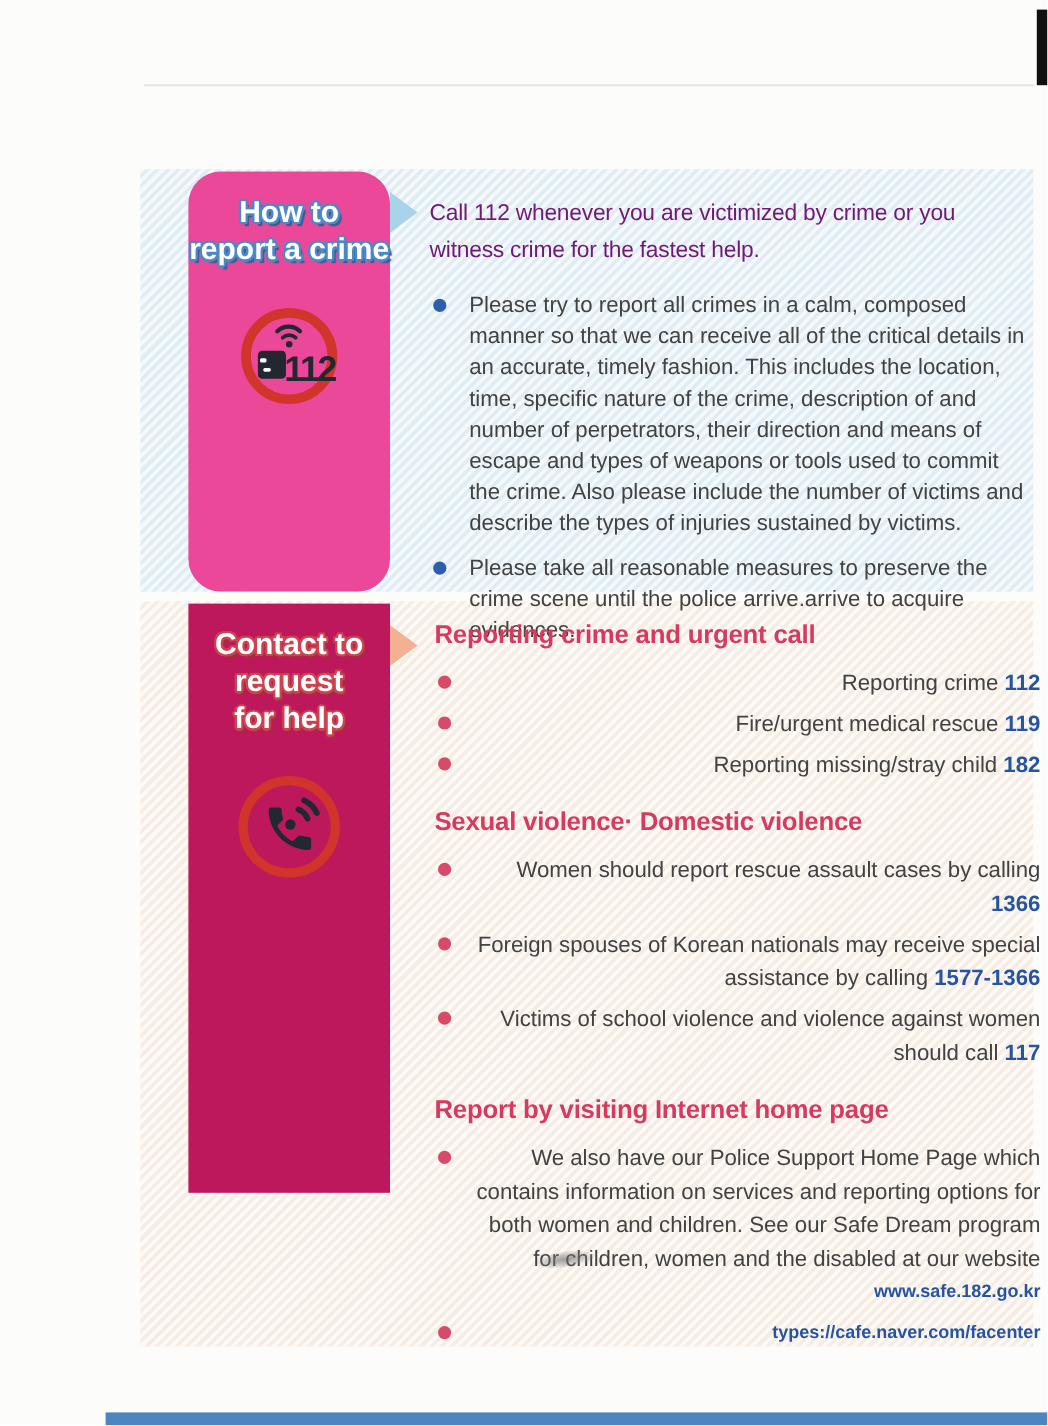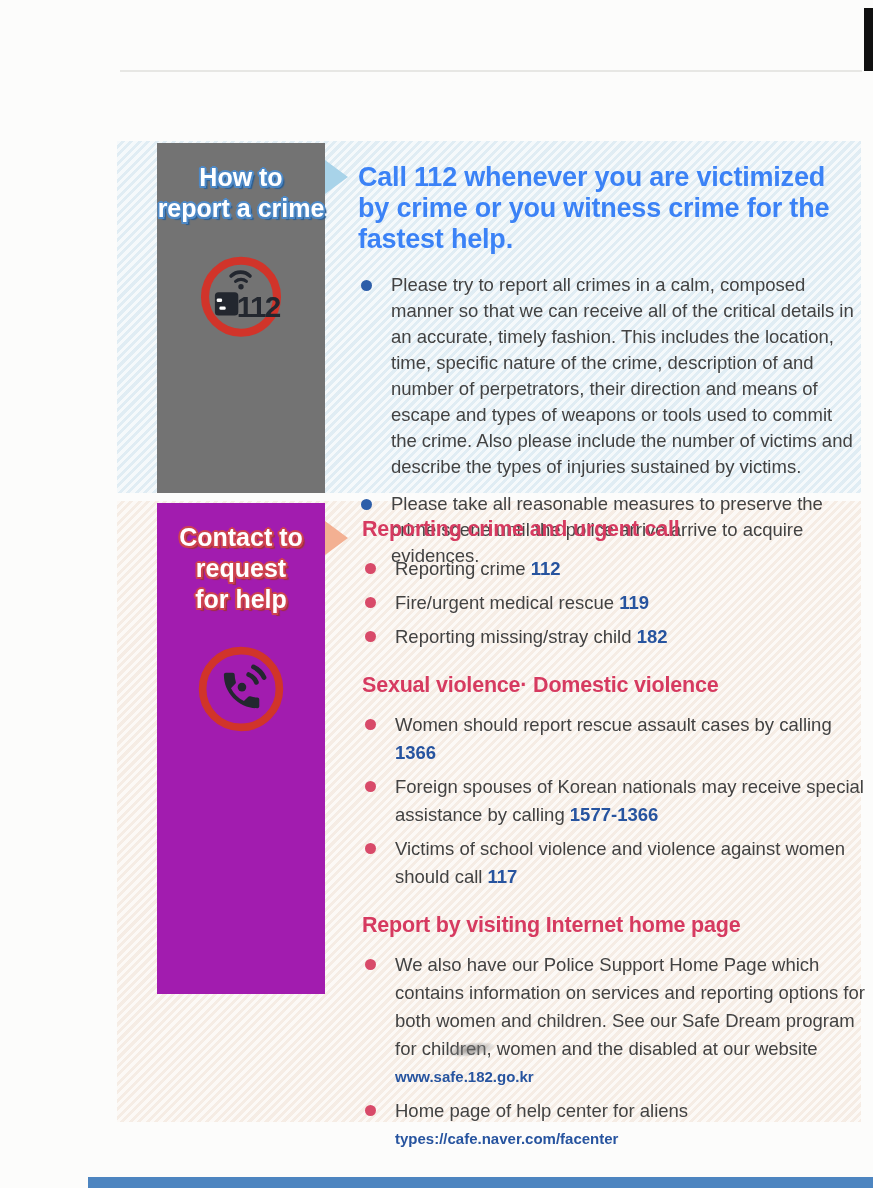--- a/index.html
+++ b/index.html
@@ -20,53 +20,53 @@
     background-color:#e9f2f7;
     background-image:repeating-linear-gradient(135deg, rgba(255,255,255,0.55) 0 3px, rgba(201,223,235,0.28) 3px 6px);
   }
   .bg2 {
     position:absolute; left:117px; top:501px; width:744px; height:621px;
     background-color:#f9f3ed;
     background-image:repeating-linear-gradient(135deg, rgba(255,255,255,0.5) 0 3px, rgba(233,213,198,0.22) 3px 6px);
   }
 
   .sb { position:absolute; left:157px; width:168px; }
-  .sb1 { top:143px; height:350px; background:#737373; }
-  .sb2 { top:503px; height:491px; background:#a21caf; }
+  .sb1 { top:143px; height:350px; background:#ec4899;border-radius:27px; }
+  .sb2 { top:503px; height:491px; background:#be185d; }
   .pointer {
     position:absolute; width:0; height:0;
     border-top:17px solid transparent; border-bottom:17px solid transparent;
   }
   .p1 { left:325px; top:160px; border-left:23px solid #a8d3e9; }
   .p2 { left:325px; top:521px; border-left:23px solid #f3b092; }
 
   .sb-title { margin-top:19px; text-align:center; font-weight:bold; font-size:25px; line-height:31px; color:#ffffff; }
   .outline-blue { text-shadow:
       -1.5px -1.5px 0 #4e89c6, 1.5px -1.5px 0 #4e89c6, -1.5px 1.5px 0 #4e89c6, 1.5px 1.5px 0 #4e89c6,
       -2px 0 0 #4e89c6, 2px 0 0 #4e89c6, 0 -2px 0 #4e89c6, 0 2px 0 #4e89c6, 3px 3px 1px #2c5f93; }
   .outline-red { text-shadow:
       -1.5px -1.5px 0 #cd4350, 1.5px -1.5px 0 #cd4350, -1.5px 1.5px 0 #cd4350, 1.5px 1.5px 0 #cd4350,
       -2px 0 0 #cd4350, 2px 0 0 #cd4350, 0 -2px 0 #cd4350, 0 2px 0 #cd4350, 3px 3px 1px #a2303c; }
 
   .icon112 { position:absolute; left:50%; transform:translateX(-50%); top:106px; width:90px; height:90px; }
   .iconphone { position:absolute; left:50%; transform:translateX(-50%); top:138px; width:96px; height:96px; }
 
   .content { position:absolute; }
   .c1 { left:358px; top:162px; width:500px; }
-  .c1 h1 { font-size:27px; line-height:31px; color:#3b82f6; font-weight:bold; letter-spacing:-0.2px; margin-bottom:17px; }
+  .c1 h1 { font-size:19px; line-height:31px; color:#701a75; font-weight:normal; letter-spacing:-0.2px; margin-bottom:17px; }
   ul { list-style:none; }
   .blist li { position:relative; padding-left:33px; font-size:18.5px; line-height:26px; color:#424242; margin-bottom:11px; }
   .dot { position:absolute; left:3px; top:8px; width:11px; height:11px; border-radius:50%; }
   .dot-blue { background:#2d5ea9; }
   .dot-pink { background:#d84a69; }
 
   .c2 { left:362px; top:517px; width:505px; }
   .c2 h2 { font-size:21.5px; line-height:24px; color:#d63a60; font-weight:bold; letter-spacing:-0.2px; margin-bottom:14px; }
   .sub + .sub { margin-top:22px; }
-  .c2 .blist li { line-height:28px; margin-bottom:6px; }
+  .c2 .blist li { line-height:28px; margin-bottom:6px;text-align:right; }
   .num { font-weight:bold; color:#27549f; }
   .link { display:block; font-weight:bold; color:#27549f; font-size:15px; }
 
   .smudge {
     position:absolute; left:447px; top:1043px; width:48px; height:13px;
     background:radial-gradient(ellipse at center, rgba(105,105,105,0.65), rgba(150,150,150,0.25) 60%, transparent 78%);
     transform:rotate(-8deg); border-radius:50%;
   }
 </style>
 </head>
@@ -174,21 +174,20 @@
     <div class="sub">
       <h2>Report by visiting Internet home page</h2>
       <ul class="blist">
         <li>
           <span class="dot dot-pink"></span>
           <span>We also have our Police Support Home Page which contains information on services and reporting options for both women and children.  See our Safe Dream program for children, women and the disabled at our website</span>
           <span class="link">www.safe.182.go.kr</span>
         </li>
         <li>
           <span class="dot dot-pink"></span>
-          <span>Home page of help center for aliens</span>
           <span class="link">types://cafe.naver.com/facenter</span>
         </li>
       </ul>
     </div>
 
   </div>
 
   <div class="smudge"></div>
   <div class="bottom-bar"></div>
 

